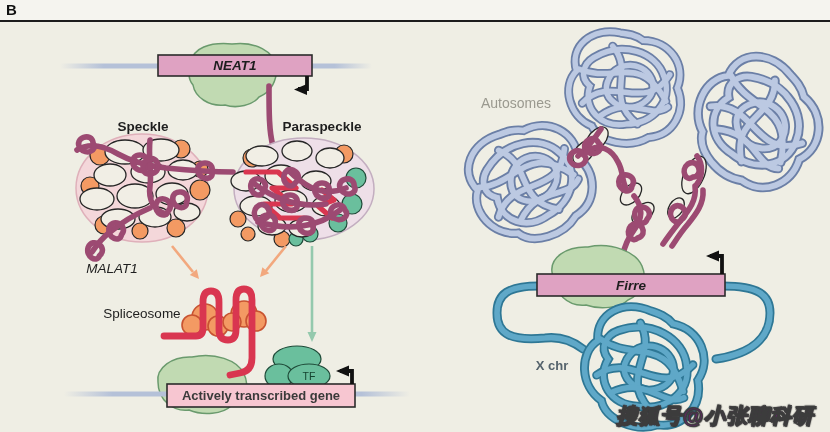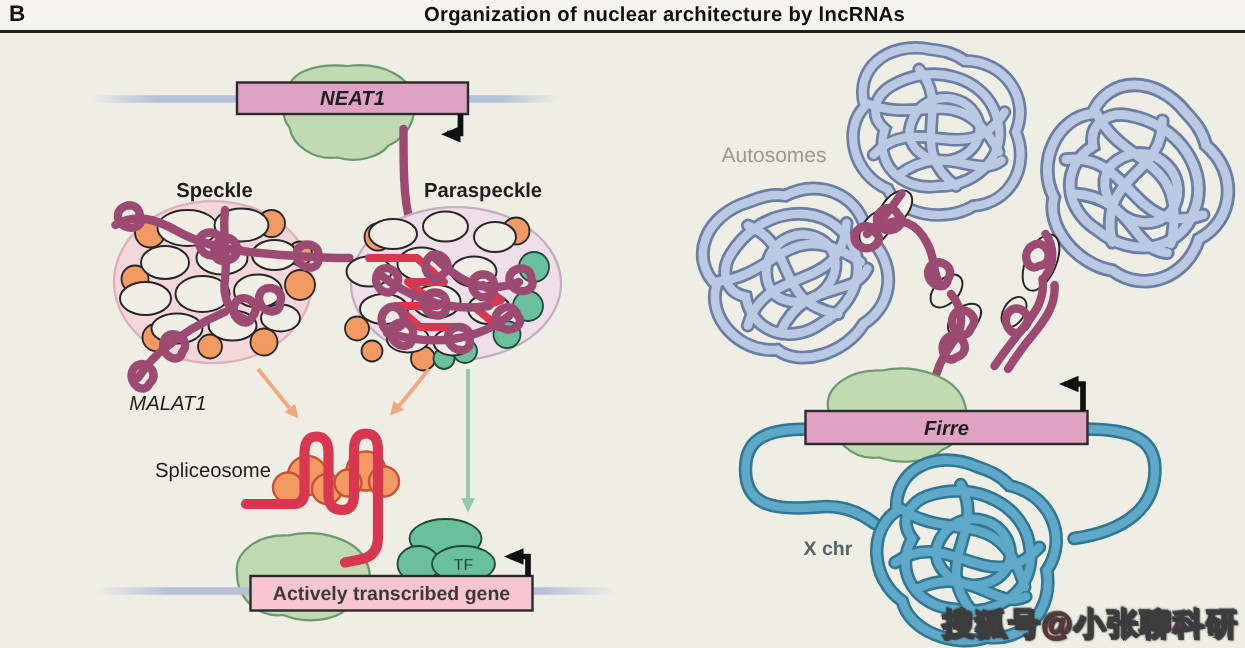--- a/index.html
+++ b/index.html
@@ -48,33 +48,33 @@
   .oarr{stroke:var(--orange-arrow,#f2a87e);stroke-width:2.6;fill:none;}
   .oarrh{fill:var(--orange-arrow,#f2a87e);stroke:none;}
   .garr{stroke:var(--green-arrow,#94c9ad);stroke-width:2.6;fill:none;}
   .garrh{fill:var(--green-arrow,#94c9ad);stroke:none;}
   .auto-out{stroke:var(--autosome-edge,#6b7fa6);stroke-width:9.5;stroke-linecap:round;fill:none;}
   .auto-in{stroke:var(--autosome-strand,#bcc9e2);stroke-width:5.8;stroke-linecap:round;fill:none;}
   .x-out{stroke:var(--xchr-edge,#2e7795);stroke-width:9;stroke-linecap:round;fill:none;}
   .x-in{stroke:var(--xchr-strand,#5fa8c8);stroke-width:5.6;stroke-linecap:round;fill:none;}
 
   .watermark{
-    position:absolute;right:4px;bottom:2px;font-size:21px;font-weight:bold;
-    color:#b91c1c;letter-spacing:1px;-webkit-text-stroke:1px #3c3c3c;
+    position:absolute;right:16px;bottom:2px;font-size:21px;font-weight:bold;
+    color:#701a75;letter-spacing:1px;-webkit-text-stroke:1px #3c3c3c;
     text-shadow:0 0 2px #444,1px 1px 1px #333,-1px -1px 1px #333;
     z-index:5;
+    font-style:italic;
   }
 </style>
 </head>
 <body>
 
 <div id="fig">
   <div class="header">
     <div class="panel-b">B</div>
-    <div class="fig-title">Organization of nuclear architecture by lncRNAs</div>
   </div>
 
   <svg width="830" height="410" viewBox="0 22 830 410">
     <defs>
       <linearGradient id="g1" gradientUnits="userSpaceOnUse" x1="60" y1="0" x2="372" y2="0">
         <stop offset="0" stop-color="#b5c1d8" stop-opacity="0"></stop>
         <stop offset="0.14" stop-color="#b5c1d8"></stop>
         <stop offset="0.88" stop-color="#b5c1d8"></stop>
         <stop offset="1" stop-color="#b5c1d8" stop-opacity="0"></stop>
       </linearGradient>

